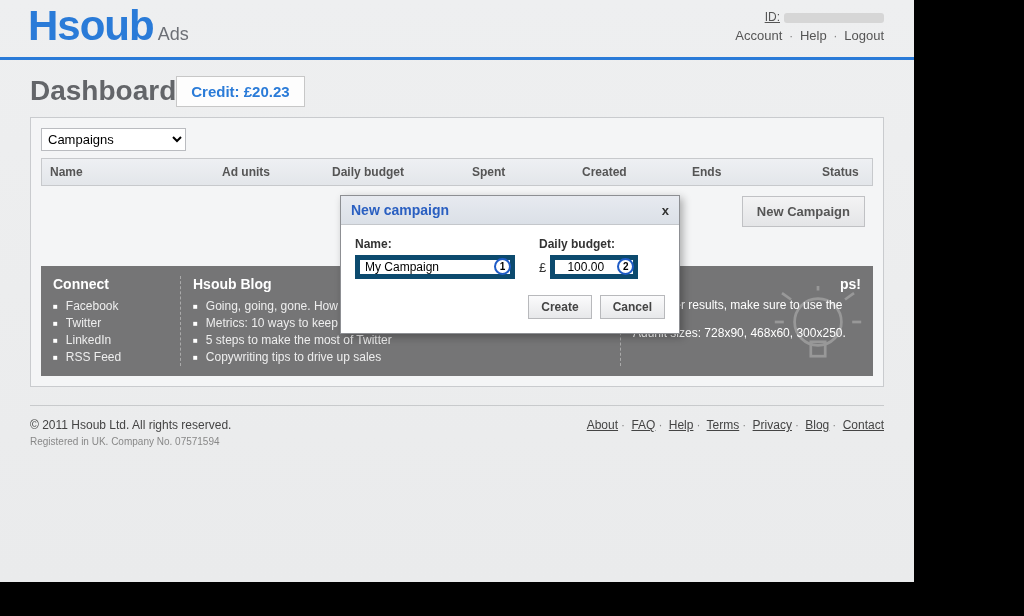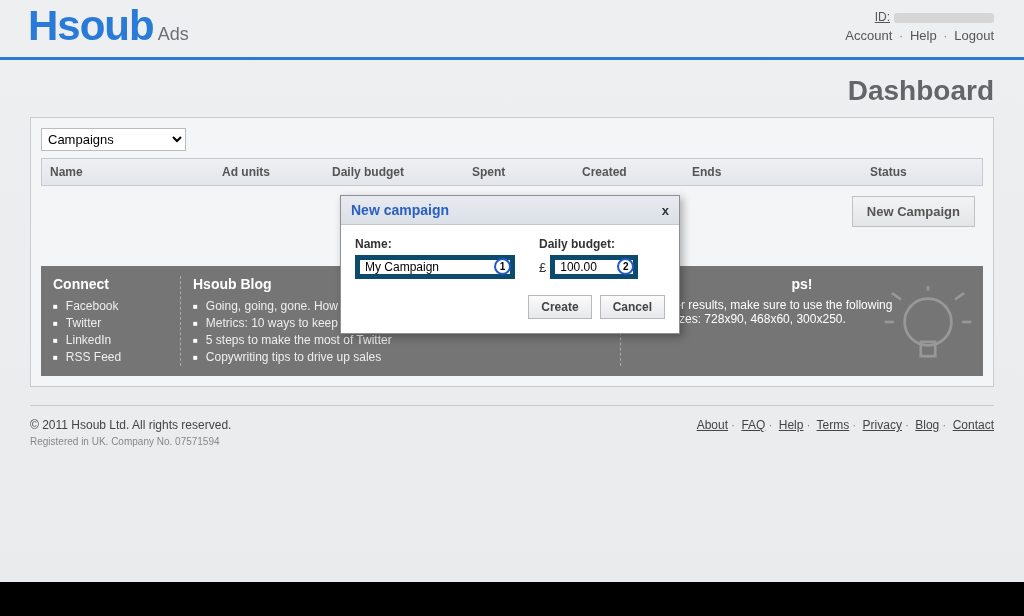--- a/index.html
+++ b/index.html
@@ -4,21 +4,21 @@
 <style>
   * { box-sizing: border-box; margin: 0; padding: 0; }
   body {
     font-family: Tahoma, Verdana, Arial, sans-serif;
     background: #000;
     width: 1024px;
     height: 616px;
     overflow: hidden;
   }
   .app {
-    width: 1024px;
+    width: 914px;
     height: 582px;
     background: linear-gradient(to bottom, #eeeff0 0%, #eaebec 100%);
     position: relative;
   }
   
   .header {
     height: 60px;
     position: relative;
     border-bottom: 3px solid #2a7bd8;
   }
@@ -62,21 +62,21 @@
     top: 28px;
     font-size: 13px;
     color: #555;
   }
   .account-links a { color:#555; text-decoration:none; }
   .dot { color:#888; margin:0 3px; }
 
   
   .page-top {
     display:flex;
-    justify-content:flex-end;
+    justify-content:flex-start;
     align-items:center;
     padding: 15px 30px 10px 30px;
   }
   .page-title {
     font-size: 28px;
     font-weight: bold;
     color: #636569;
   }
   .credit {
     border:1px solid #c7c7c7;
@@ -118,21 +118,21 @@
     color:#555;
     font-size:12px;
     font-weight:bold;
   }
   .th1{flex:0 0 180px; padding-left:8px;}
   .th2{flex:0 0 110px;}
   .th3{flex:0 0 140px;}
   .th4{flex:0 0 110px;}
   .th5{flex:0 0 110px;}
   .th6{flex:0 0 130px;}
-  .th7{flex:1;margin-left:48px;}
+  .th7{flex:1;}
 
   .new-campaign-btn {
     position:absolute;
     top:78px; right:18px;
     border:1px solid #c0c1c4;
     background: linear-gradient(#f3f3f4,#e4e5e7);
     padding:7px 14px;
     font-size:13px;
     color:#555;
     font-weight:bold;
@@ -209,21 +209,21 @@
   .field label { display:block; font-size:12px; font-weight:bold; color:#333; margin-bottom:4px;}
   .input-wrap { position:relative; display:flex; align-items:center; }
   .input-wrap input {
     border:5px solid #0c4a6e;
     height:24px;
     padding:0 22px 0 5px;
     font-size:12px;
   }
   .field-name input { width:160px; }
   .field-budget .currency { font-size:13px; color:#333; margin-right:4px; }
-  .field-budget input { width:88px; text-align:left; }
+  .field-budget input { width:88px; text-align:center; }
   .marker {
     position:absolute;
     right:4px; top:3px;
     width:17px; height:17px;
     border:2px solid #1e5bc6;
     border-radius:50%;
     background:#fff;
     font-size:10px;
     font-weight:bold;
     line-height:14px;
@@ -262,20 +262,21 @@
       <a href="#">Account</a>
       <span class="dot">·</span>
       <a href="#">Help</a>
       <span class="dot">·</span>
       <a href="#">Logout</a>
     </div>
   </div>
 
   <div class="page-top">
     <div class="page-title">Dashboard</div>
+    <div class="credit">Credit: £20.23</div>
   </div>
 
   <div class="panel">
     <div class="panel-tab">
       <select>
         <option>Campaigns</option>
       </select>
     </div>
     <div class="table-header">
       <div class="th1">Name</div>
@@ -301,21 +302,21 @@
       <div class="grey-col bordered" style="flex:0 0 440px">
         <h4>Hsoub Blog</h4>
         <ul>
           <li>Going, going, gone. How to use urgency marketing in your business</li>
           <li>Metrics: 10 ways to keep track?</li>
           <li>5 steps to make the most of Twitter</li>
           <li>Copywriting tips to drive up sales</li>
         </ul>
       </div>
       <div class="grey-col" style="flex:1; position:relative;">
-        <h4 style="text-align:center;">ps!</h4>
+        <h4 style="text-align:right;">ps!</h4>
         <div style="font-size:12px;">For better results, make sure to use the following</div>
         <div style="font-size:12px;">Adunit sizes: 728x90, 468x60, 300x250.</div>
         <svg class="bulb" viewBox="0 0 100 100">
           <circle cx="50" cy="40" r="26" fill="none" stroke="#fff" stroke-width="3"></circle>
           <rect x="42" y="62" width="16" height="16" fill="none" stroke="#fff" stroke-width="3"></rect>
           <line x1="50" y1="5" x2="50" y2="0" stroke="#fff" stroke-width="3"></line>
           <line x1="20" y1="15" x2="10" y2="8" stroke="#fff" stroke-width="3"></line>
           <line x1="80" y1="15" x2="90" y2="8" stroke="#fff" stroke-width="3"></line>
           <line x1="12" y1="40" x2="2" y2="40" stroke="#fff" stroke-width="3"></line>
           <line x1="88" y1="40" x2="98" y2="40" stroke="#fff" stroke-width="3"></line>

